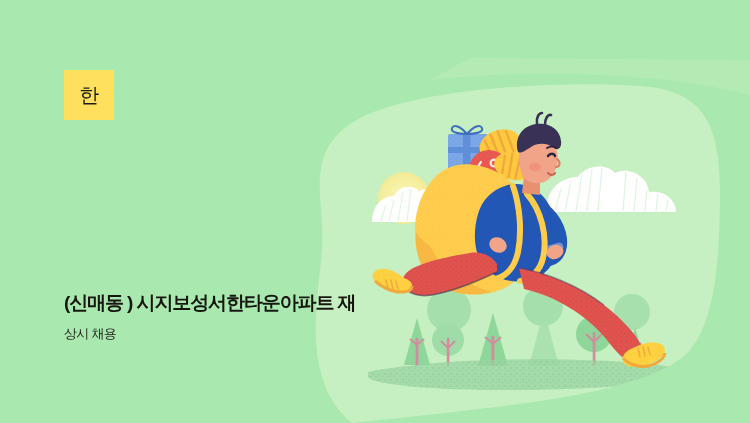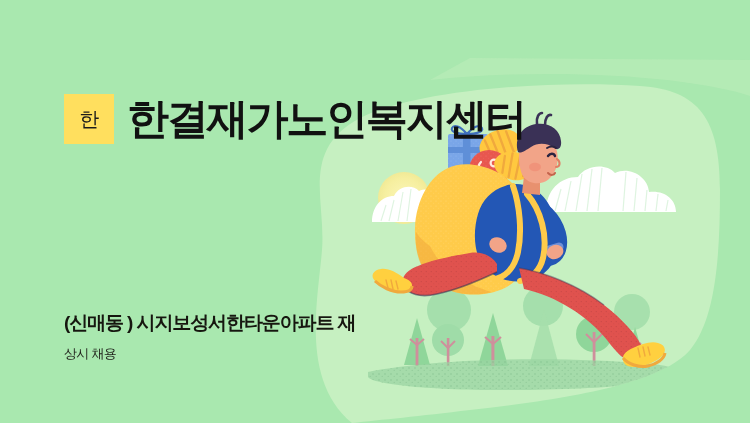--- a/index.html
+++ b/index.html
@@ -62,21 +62,21 @@
     font-weight: 700;
     color: #111111;
     line-height: 1;
     letter-spacing: -2.2px;
     white-space: nowrap;
   }
 
   .bottom-text {
     position: absolute;
     left: 64px;
-    top: 310px;
+    top: 290px;
     z-index: 6;
   }
   .position-line {
     font-size: 19px;
     font-weight: 700;
     color: #16160f;
     letter-spacing: -1.1px;
     line-height: 1.35;
     white-space: nowrap;
   }
@@ -443,21 +443,20 @@
         </g>
 
       </g>
     </g>
   </svg>
 
   <div class="title-row">
     <div class="logo-badge">
       <span class="logo-badge-text">한</span>
     </div>
-    <h1 class="company-title">한결재가노인복지센터</h1>
   </div>
 
   <div class="bottom-text">
     <div class="position-line">(신매동 ) 시지보성서한타운아파트 재</div>
     <div class="employment-line">상시 채용</div>
   </div>
 
 </div>
 
 </body></html>

